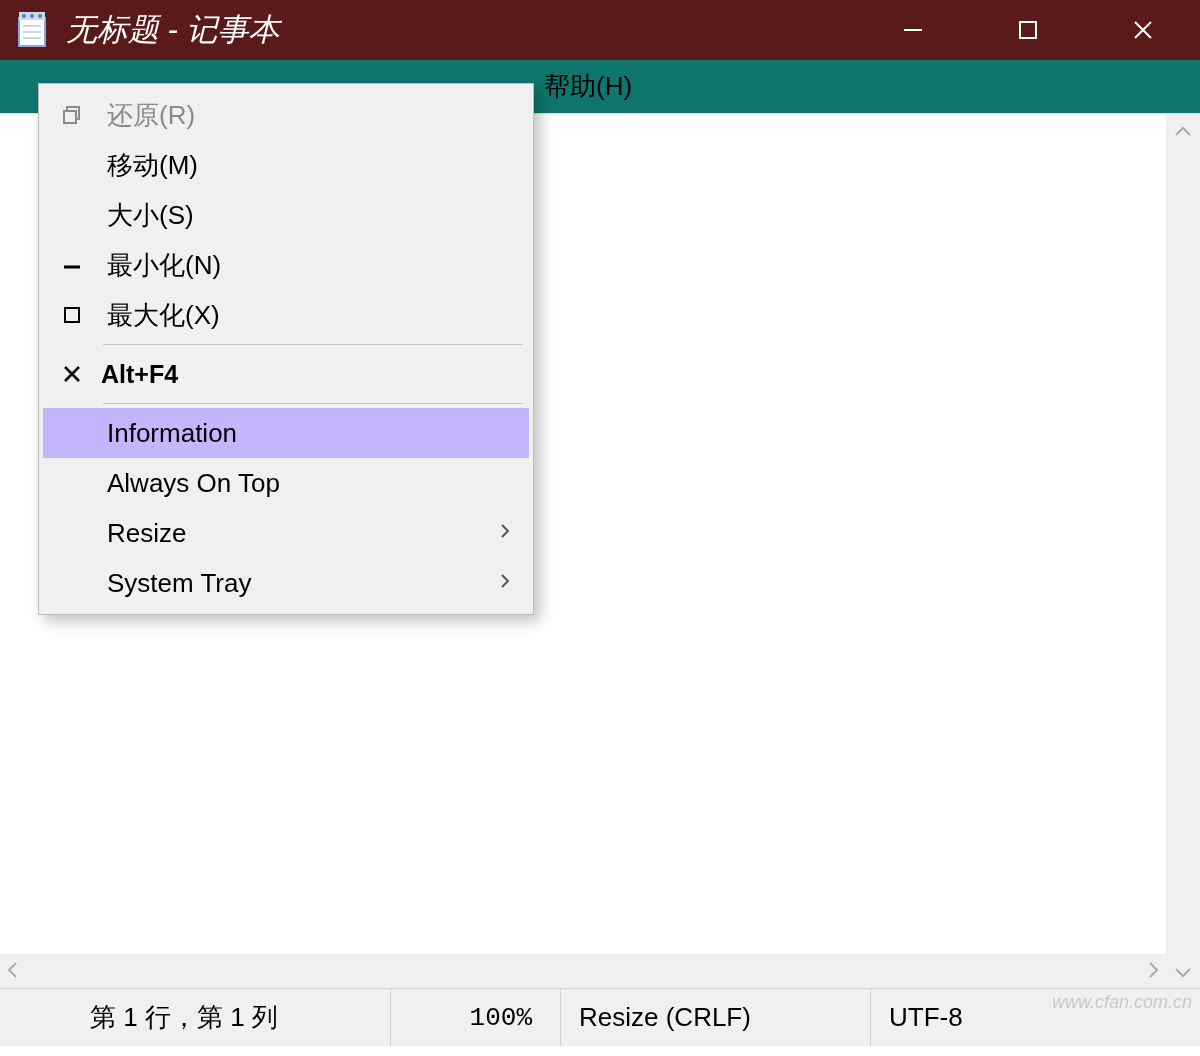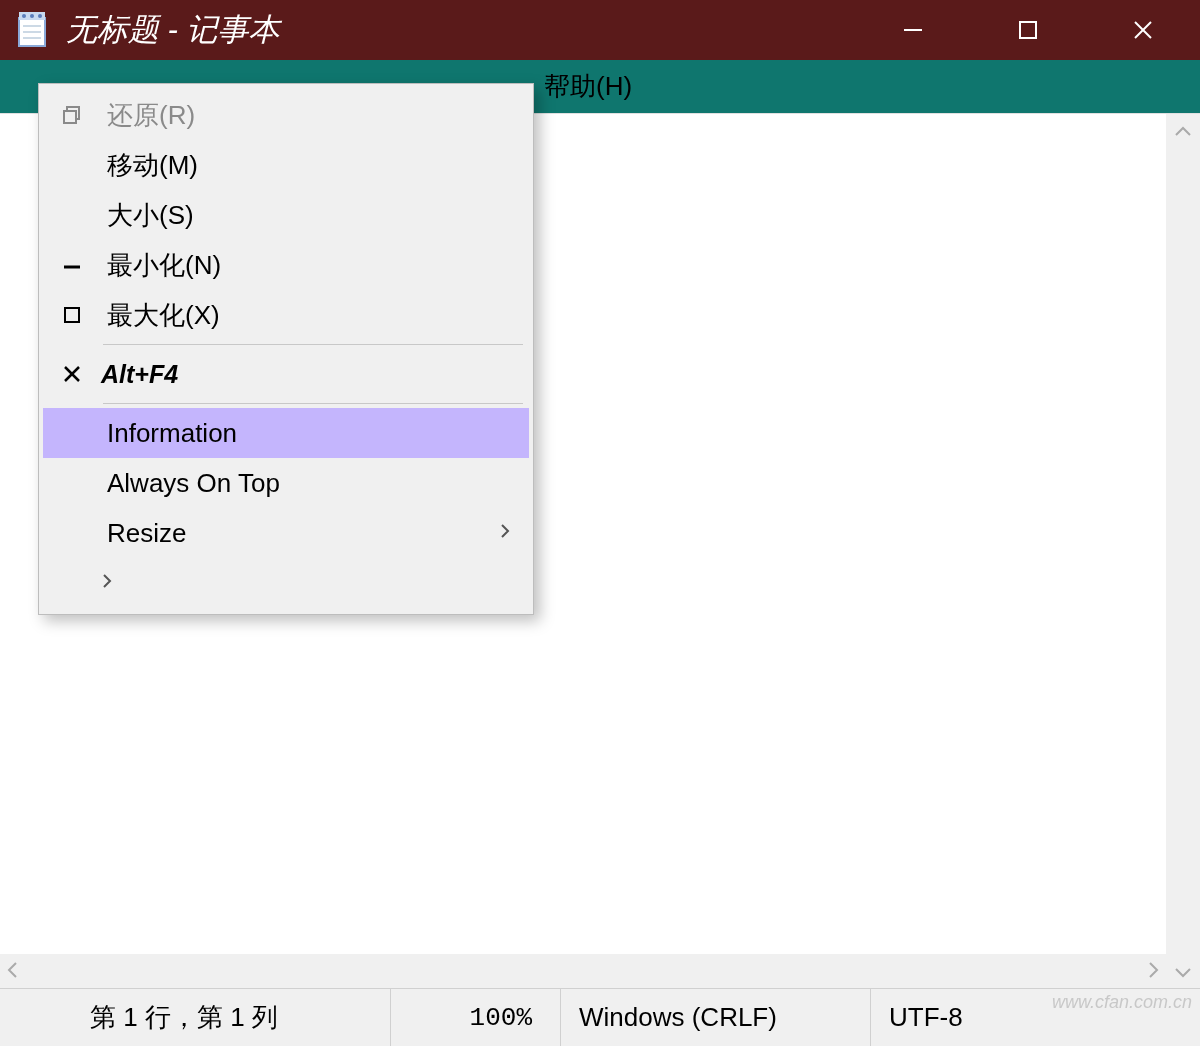--- a/index.html
+++ b/index.html
@@ -145,21 +145,20 @@
     align-items: center;
     font-size: 20px;
   }
   .menu-label {
     flex: 1;
     padding-left: 6px;
   }
   .menu-shortcut {
     font-size: 25px;
     padding-right: 6px;
-    font-style: italic;
   }
   .menu-arrow {
     font-size: 20px;
     color: #555;
     padding-right: 4px;
   }
   .menu-sep {
     height: 1px;
     background: #c8c8c8;
     margin: 4px 6px 4px 60px;
@@ -239,21 +238,21 @@
       <svg width="12" height="18" viewBox="0 0 12 18">
           <path d="M2 2 L9 9 L2 16" fill="none" stroke="#aaa" stroke-width="2"></path>
         </svg>
     </div>
   </div>
 </div>
 
 <div class="statusbar">
   <div class="status-seg first">第 1 行，第 1 列</div>
   <div class="status-seg zoom">100%</div>
-  <div class="status-seg eol">Windows (CRLF)</div>
+  <div class="status-seg eol">Resize (CRLF)</div>
   <div class="status-seg enc">UTF-8</div>
 </div>
 
 <div class="context-menu">
 
 <div class="menu-item disabled">
       <div class="menu-icon-col">
         <svg width="20" height="20" viewBox="0 0 20 20">
           <rect x="5" y="2" width="12" height="12" fill="none" stroke="#8a8a8a" stroke-width="2"></rect>
           <rect x="2" y="6" width="12" height="12" fill="#f0f0f0" stroke="#8a8a8a" stroke-width="2"></rect>
@@ -306,19 +305,20 @@
     </div>
     <div class="menu-item">
       <div class="menu-icon-col"></div>
       <div class="menu-label">Resize</div>
       <div class="menu-arrow"><svg width="12" height="18" viewBox="0 0 12 18">
           <path d="M3 3 L9 9 L3 15" fill="none" stroke="#555" stroke-width="2"></path>
         </svg></div>
     </div>
     <div class="menu-item">
       <div class="menu-icon-col"></div>
+      <div class="menu-label">System Tray</div>
       <div class="menu-arrow"><svg width="12" height="18" viewBox="0 0 12 18">
           <path d="M3 3 L9 9 L3 15" fill="none" stroke="#555" stroke-width="2"></path>
         </svg></div>
     </div>
   </div>
 
 <div class="watermark">www.cfan.com.cn</div>
 
 </body></html>

